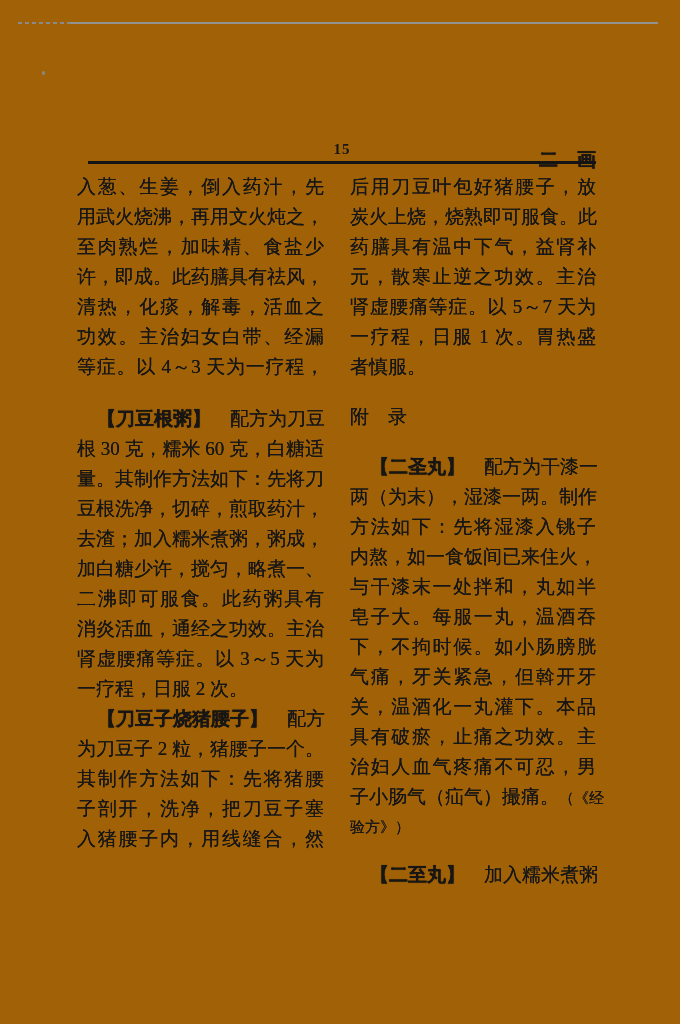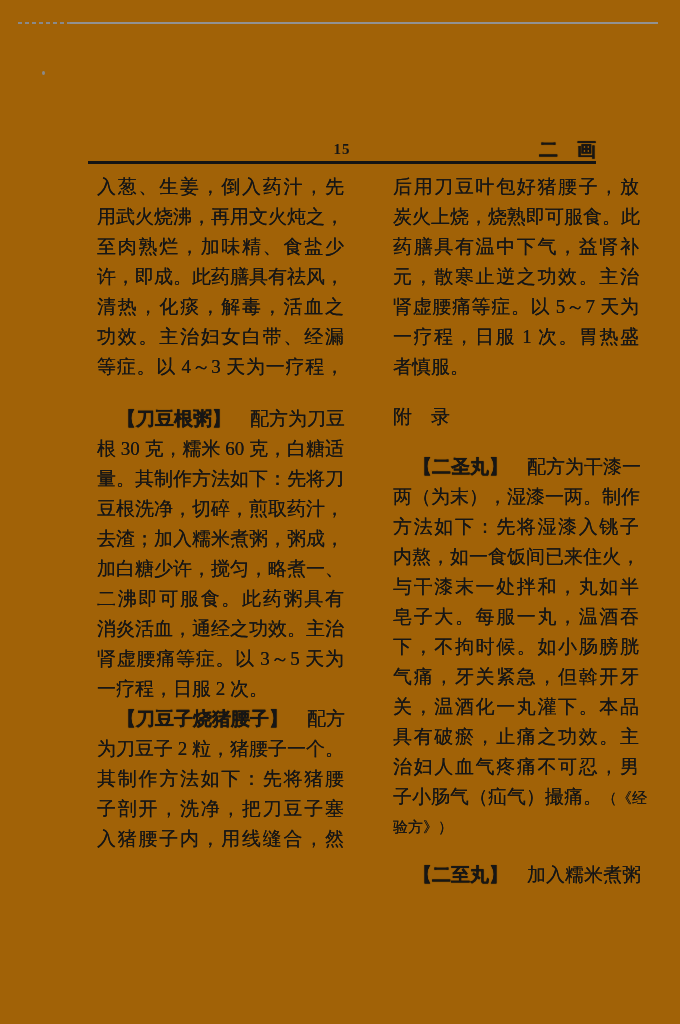--- a/index.html
+++ b/index.html
@@ -6,27 +6,27 @@
   .page{position:relative;width:680px;height:1024px;background:#a16207;overflow:hidden;
         font-family:"Liberation Serif","DejaVu Serif",serif;color:#161616;}
   
   .scan-dashes{position:absolute;left:18px;top:22px;width:52px;height:2px;
     background:repeating-linear-gradient(90deg,#8a8a8a 0 4px,transparent 4px 7px);}
   .scan-line{position:absolute;left:70px;top:22px;width:588px;height:2px;background:#929292;}
   .speck{position:absolute;left:42px;top:71px;width:3px;height:4px;background:#8a8a8a;border-radius:50%;}
   
   .pagenum{position:absolute;left:88px;top:141px;width:508px;text-align:center;
     font-size:15px;font-weight:600;letter-spacing:1px;}
-  .section{position:absolute;right:84px;top:137px;font-size:19px;font-weight:bold;
+  .section{position:absolute;right:84px;top:147px;font-size:19px;font-weight:bold;
     text-shadow:0 0 0.8px #000;}
   .rule{position:absolute;left:88px;top:161px;width:508px;height:3px;background:#141414;}
   
   .col{position:absolute;top:172px;text-shadow:0 0 0.4px currentColor;}
-  .col-left{left:97px;width:247px;}
-  .col-right{left:350px;width:246px;margin-left:43px;}
+  .col-left{left:77px;width:247px;}
+  .col-right{left:350px;width:246px;}
   .line{height:30px;line-height:30px;font-size:19px;white-space:nowrap;
     text-align:justify;text-align-last:justify;}
   .end{text-align-last:left;}
   .head{text-indent:20px;}
   .b{font-weight:bold;text-shadow:0 0 0.8px #000;}
   .cite{font-size:15px;}
   .mt22{margin-top:22px}.mt20{margin-top:20px}.mt18{margin-top:18px}.mt16{}
 </style>
 </head>
 <body>

